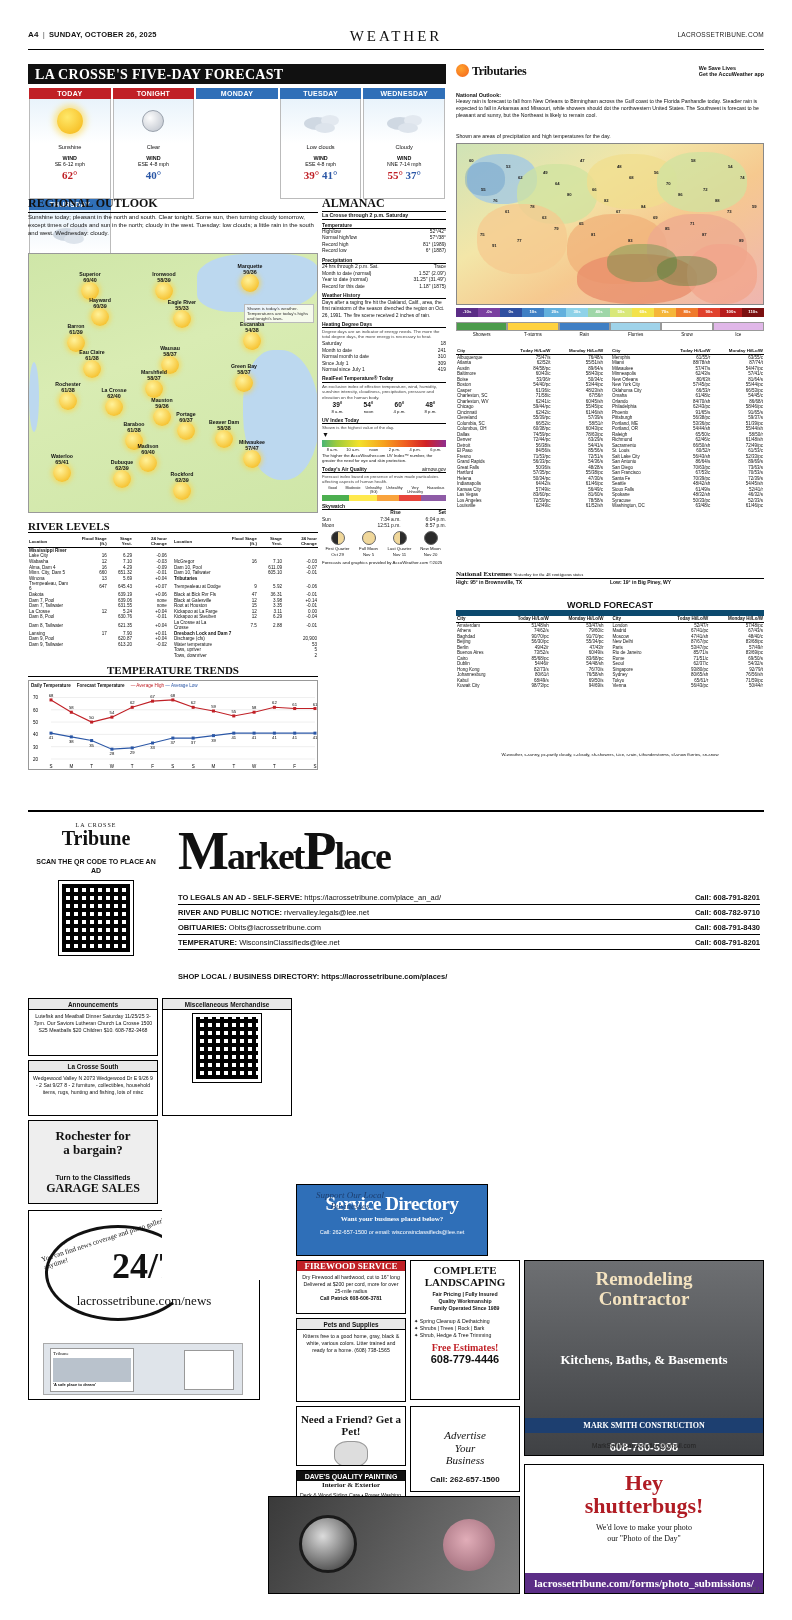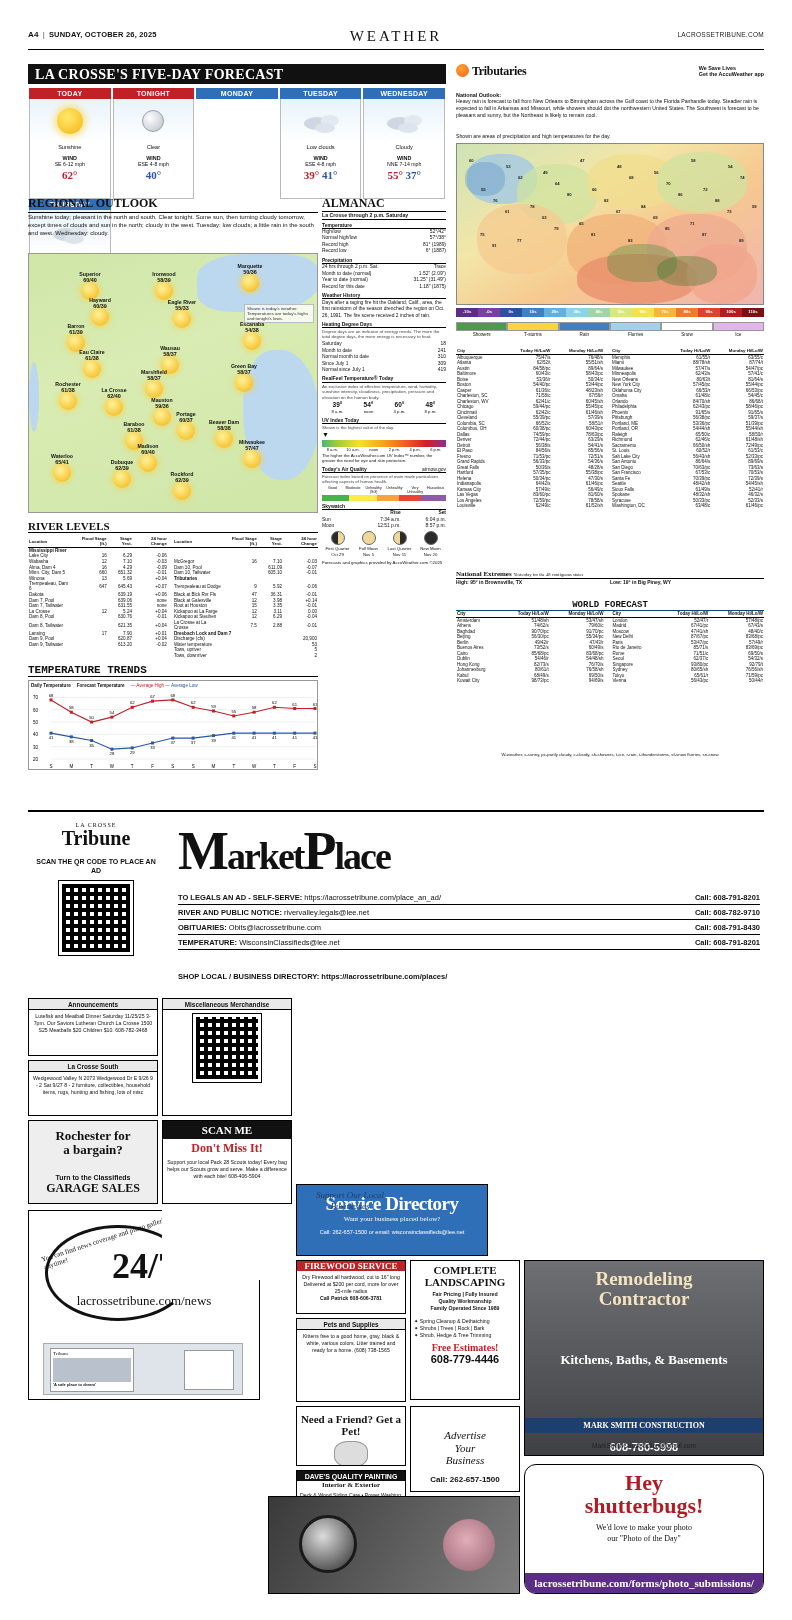--- a/index.html
+++ b/index.html
@@ -61,21 +61,21 @@
   .riv-title { position:absolute; left:28px; top:520px; width:290px; font-family:"Liberation Serif", serif; font-weight:bold; font-size:11px; border-bottom:1.2px solid #000;}
   .riv { position:absolute; left:28px; top:536px; width:290px; font-size:4.6px; }
   .riv table { border-collapse:collapse; width:100%; }
   .riv td, .riv th { padding:.3px 1px; }
   .riv .hd { font-weight:bold; border-bottom:.5px solid #000; font-size:4.4px; text-align:right;}
   .riv .hd.l { text-align:left; }
   .riv .grp { font-weight:bold; }
   .riv td.num { text-align:right; }
 
   
-  .tt-title { position:absolute; left:28px; top:664px; width:290px; font-family:Liberation Mono, monospace; font-weight:bold; font-size:11px; border-bottom:1.2px solid #000;}
+  .tt-title { position:absolute; left:28px; top:664px; width:290px; font-family:Liberation Serif, serif; font-weight:bold; font-size:11px; border-bottom:1.2px solid #000;text-align:center;}
   .ttbox { position:absolute; left:28px; top:680px; width:290px; height:90px; border:1px solid #999; background:#fff;}
   .ttleg { position:absolute; left:2px; top:2px; font-size:4.6px; }
   .ttleg b { display:block; }
 
   
   .alm-title { position:absolute; left:322px; top:196px; width:124px; font-family:"Liberation Serif", serif; font-weight:bold; font-size:12px; border-bottom:1.2px solid #000;}
   .alm { position:absolute; left:322px; width:124px; font-size:4.9px; line-height:1.25;}
   .alm .sub { font-weight:bold; font-size:5px; border-bottom:.5px solid #000; margin-top:2px;}
   .alm table { width:100%; border-collapse:collapse; font-size:4.9px;}
   .alm td { padding:.2px 0; }
@@ -109,21 +109,21 @@
   .citytbl { position:absolute; left:456px; top:348px; width:308px; font-size:4.5px; }
   .citytbl table { border-collapse:collapse; width:100%; }
   .citytbl td, .citytbl th { padding:.25px 1px; }
   .citytbl .hh { font-weight:bold; font-size:4.4px; border-bottom:.5px solid #000;}
   .citytbl .cn { text-align:left; }
   .citytbl .vv { text-align:right; }
 
   .natext { position:absolute; left:456px; top:570px; width:308px; font-size:5px;}
   .natext .t { font-family:"Liberation Serif", serif; font-weight:bold; font-size:7px; border-bottom:1px solid #000;}
   .worldt { position:absolute; left:456px; top:600px; width:308px; }
-  .worldt .t { font-family:Liberation Mono, monospace; font-weight:bold; font-size:9px; text-align:center; border-bottom:1px solid #0c4a6e;}
+  .worldt .t { font-family:Liberation Sans, sans-serif; font-weight:bold; font-size:9px; text-align:center; border-bottom:6px solid #0c4a6e;}
   .worldt table { border-collapse:collapse; width:100%; font-size:4.5px;}
   .worldt td { padding:.25px 1px; }
   .worldt .hh { font-weight:bold; border-bottom:.5px solid #000; }
   .worldt .vv { text-align:right; }
   .wkey { position:absolute; left:456px; top:752px; width:308px; font-size:4.3px; text-align:center; line-height:1.3;}
 
   
   .uvbar { height:7px; width:100%; background:linear-gradient(90deg,#49b675 0%,#9ecb3c 12%,#f3e12a 30%,#f6a11e 50%,#ef5b20 68%,#d12026 84%,#8e2e8f 100%); position:relative;}
   .uvticks { display:flex; font-size:4px; }
   .uvticks div { flex:1; text-align:center;}
@@ -155,21 +155,21 @@
   .mk-rows .call { position:absolute; right:0; top:2.5px; font-weight:bold; }
   .mk-shop { position:absolute; left:150px; top:160px; font-size:7.5px; font-weight:bold;}
 
   .adgrid { position:absolute; left:0px; top:186px; width:736px; height:596px; }
   .ad { position:absolute; border:1px solid #000; background:#fff; overflow:hidden; }
   .ad .hdr { background:#e9e9e9; border-bottom:1px solid #000; font-size:6.4px; font-weight:bold; text-align:center; padding:1.5px 0;}
   .ad .bd { font-size:5.2px; padding:3px; line-height:1.35;}
 
   .srv { position:absolute; left:268px; top:186px; width:192px; height:72px; background:#2f6fb8; border:1px solid #000;}
   .srv .st { font-family:"Liberation Serif", serif; color:#fff; font-size:19px; font-weight:bold; text-align:center; padding-top:8px; letter-spacing:-.5px;}
-  .srv .ss { color:#fff; font-size:7px; font-weight:normal; text-align:center; font-family:"Liberation Serif", serif;}
+  .srv .ss { color:#fff; font-size:7px; font-weight:bold; text-align:center; font-family:"Liberation Serif", serif;}
   .srv .sc { color:#fff; font-size:5.6px; text-align:center; margin-top:6px;}
 
   .bigbox { position:absolute; border:1px solid #000; overflow:hidden;}
   .remodel { background:linear-gradient(#6d6f72,#3f4144); color:#fff;}
   .remodel .h1 { font-family:"Liberation Serif", serif; font-size:19px; font-weight:bold; text-align:center; color:#f4e3c0; margin-top:8px; line-height:1.05;}
   .remodel .h2 { font-family:"Liberation Serif", serif; font-size:13px; font-weight:bold; text-align:center; color:#fff; margin-top:44px; line-height:1.1;}
   .remodel .bar { position:absolute; left:0; right:0; bottom:22px; background:#1d3f70; color:#fff; text-align:center; font-size:8px; font-weight:bold; padding:3px 0; font-family:"Liberation Serif", serif;}
   .remodel .ph { position:absolute; left:0; right:0; bottom:2px; text-align:center; font-size:11px; font-weight:bold; color:#fff;}
 
   .shutter { background:#fff; }
@@ -1250,25 +1250,20 @@
           <div style="position:absolute;right:8px;top:6px;width:50px;height:40px;background:#fff;border:1px solid #999;"></div>
         </div>
       </div>
 
       <div class="ad" style="left:134px;top:0;width:130px;height:118px;">
         <div class="hdr">Miscellaneous Merchandise</div>
         <div style="padding:4px;">
           <div class="qr" style="width:68px;height:68px;margin:0 auto;"></div>
         </div>
       </div>
-      <div class="ad" style="left:134px;top:122px;width:130px;height:84px;">
-        <div style="background:#111;color:#fff;text-align:center;font-size:11px;font-weight:bold;padding:3px 0;font-family:'Liberation Serif',serif;">SCAN ME</div>
-        <div style="text-align:center;font-family:'Liberation Serif',serif;font-size:12px;font-weight:bold;color:#c02026;margin-top:2px;">Don't Miss It!</div>
-        <div class="bd center">Support your local Pack 28 Scouts today! Every bag helps our Scouts grow and serve. Make a difference with each bite! 608-406-5904</div>
-      </div>
       <div class="ad" style="left:134px;top:210px;width:130px;height:72px;border:none;"></div>
 
       <div class="ad" style="left:268px;top:320px;width:110px;height:84px;">
         <div class="hdr">Pets and Supplies</div>
         <div class="bd center">Kittens free to a good home, gray, black &amp; white, various colors. Litter trained and ready for a home. (608) 738-1565</div>
       </div>
 
       <div class="ad" style="left:268px;top:262px;width:110px;height:54px;">
         <div style="background:#c02026;color:#fff;text-align:center;font-family:'Liberation Serif',serif;font-size:9px;font-weight:bold;">FIREWOOD SERVICE</div>
         <div class="bd center">
@@ -1330,21 +1325,21 @@
       <div class="bigbox remodel" style="left:496px;top:262px;width:240px;height:196px;">
         <div class="h1"><span>Remodeling</span><br><span>Contractor</span></div>
         <div class="h2">Kitchens, Baths, &amp; Basements</div>
         <div class="bar">MARK SMITH CONSTRUCTION</div>
         <div class="ph">608-780-5998</div>
       </div>
       <div style="position:absolute;left:496px;top:444px;width:240px;text-align:center;font-size:6.5px;color:#222;">
         <span>MarkSmithConstruction@gmail.com</span>
       </div>
 
-      <div class="bigbox shutter" style="left:496px;top:466px;width:240px;height:130px;border-radius:12px;">
+      <div class="bigbox shutter" style="left:496px;top:466px;width:240px;height:130px;">
         <div class="h"><span>Hey</span><br><span>shutterbugs!</span></div>
         <div class="p"><span>We'd love to make your photo</span><br><span>our "Photo of the Day"</span></div>
         <div class="u">lacrossetribune.com/forms/photo_submissions/</div>
       </div>
 
       <div class="bigbox" style="left:240px;top:498px;width:252px;height:98px;background:linear-gradient(120deg,#3a3a3a,#7d7d7d);">
         <div style="position:absolute;left:30px;top:18px;width:58px;height:58px;border-radius:50%;background:radial-gradient(circle at 40% 35%,#dcdcdc,#2b2b2b);border:3px solid #1a1a1a;"></div>
         <div style="position:absolute;right:24px;top:22px;width:52px;height:52px;border-radius:50%;background:radial-gradient(circle at 45% 40%,#f6b9c6,#9b5f70);opacity:.85;"></div>
       </div>
 

